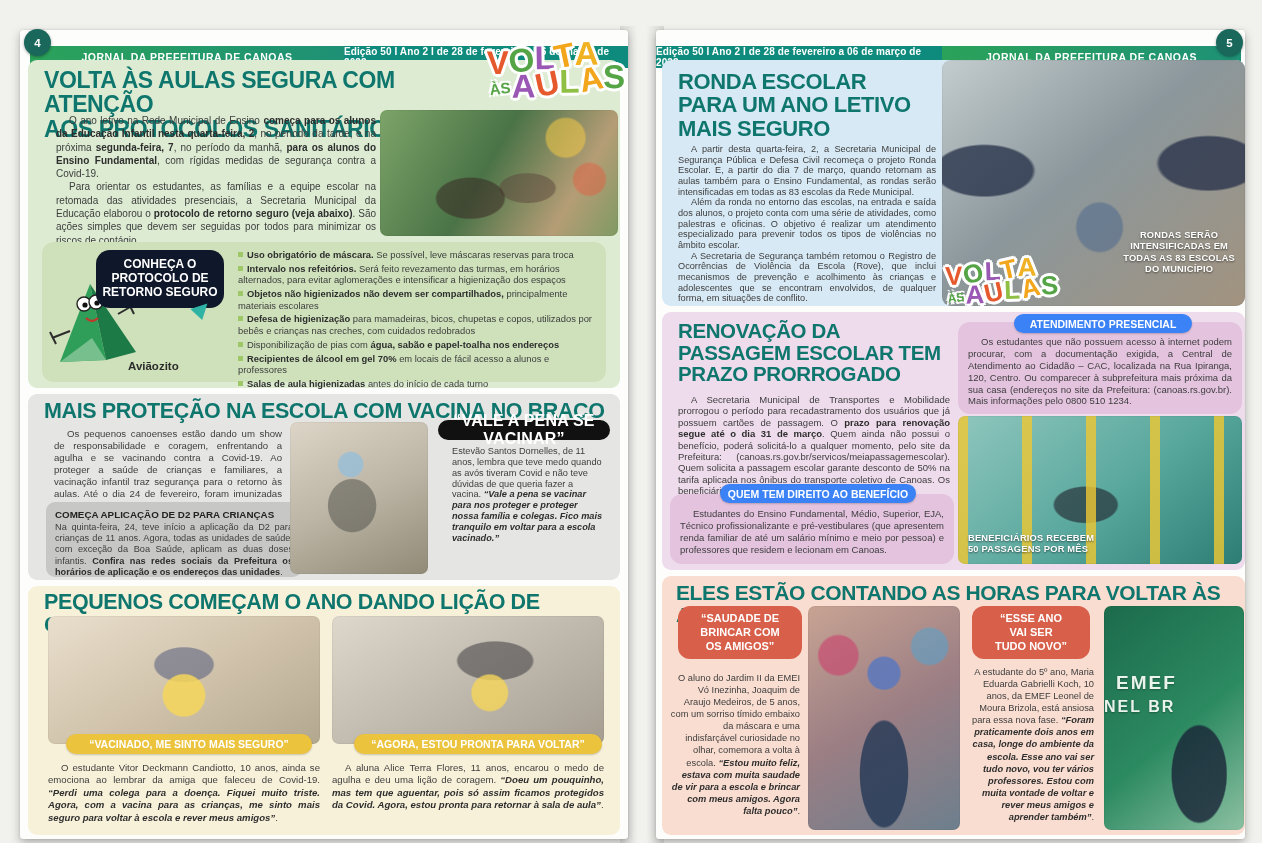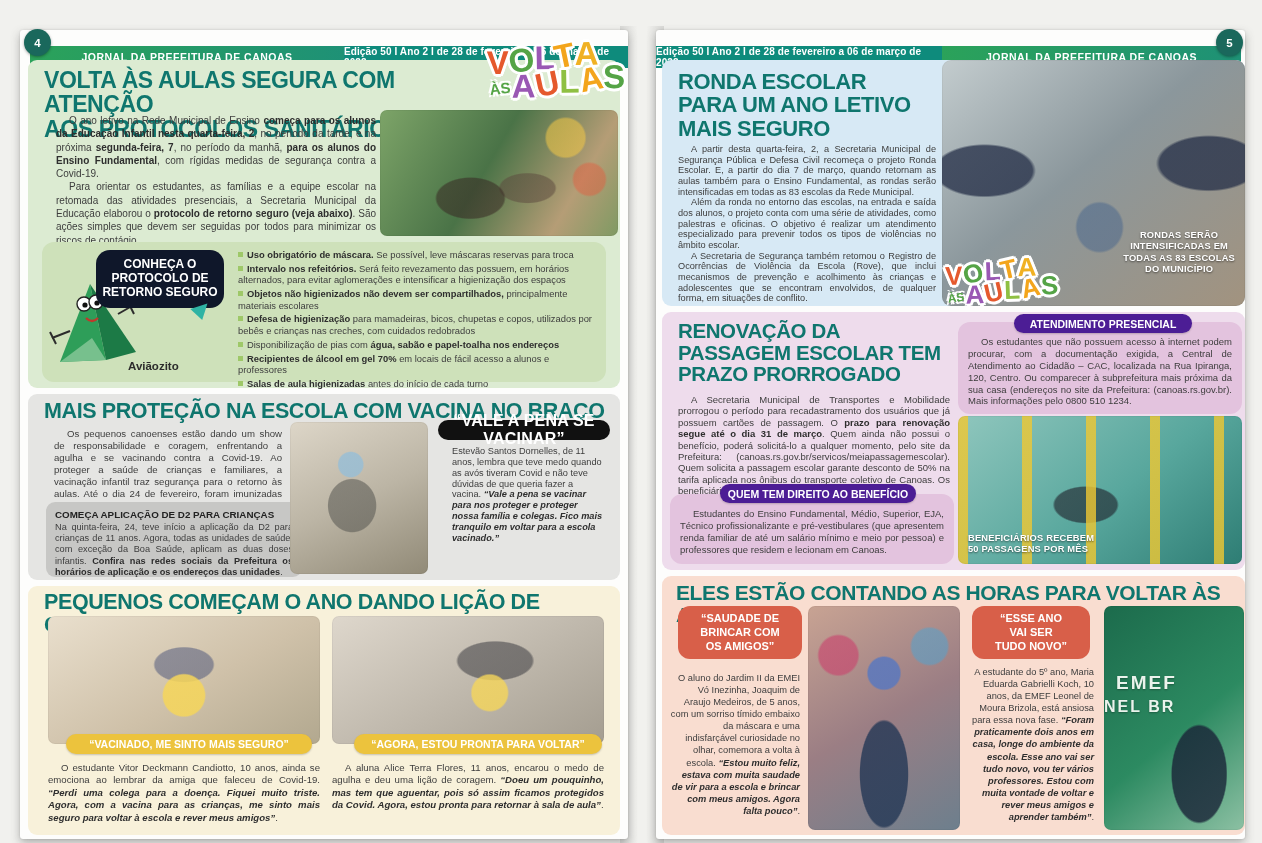--- a/index.html
+++ b/index.html
@@ -91,21 +91,21 @@
   .cap{position:absolute;color:#fff;font-weight:bold;font-size:9.3px;line-height:1.25;
        letter-spacing:.2px;text-shadow:0 1px 2px rgba(0,0,0,.55)}
   .emef-word{position:absolute;color:#eaf3ec;font-weight:bold;letter-spacing:2px;text-shadow:0 1px 2px rgba(0,0,0,.3)}
 
   
   .pill{position:absolute;display:flex;align-items:center;justify-content:center;color:#fff;
         font-weight:bold;text-align:center}
   .pill-yellow{background:#ecc33d;border-radius:20px;font-size:10.5px;height:20px;padding:0 10px;
         box-shadow:0 1px 2px rgba(0,0,0,.2)}
   .pill-black{background:#111;border-radius:20px;font-size:16px;height:20px;letter-spacing:.2px}
-  .pill-purple{background:#4c1d95;border-radius:16px;font-size:10.5px;height:19px;z-index:3;
+  .pill-purple{background:#3b82f6;border-radius:16px;font-size:10.5px;height:19px;z-index:3;
         box-shadow:0 1px 2px rgba(0,0,0,.2)}
   .pill-red{background:#d85f49;border-radius:12px;font-size:11px;line-height:1.25;padding:6px 8px}
   .innerbox{position:absolute;background:#e3c3de;border-radius:12px}
   .graybox{position:absolute;background:#c7c7c5;border-radius:9px;padding:7px 9px 6px}
 
   
   .proto{position:absolute;left:14px;right:14px;top:182px;height:140px;background:#cee1ba;border-radius:12px}
   .bubble{position:absolute;left:54px;top:8px;width:128px;height:58px;background:#0f172a;border-radius:14px;
           color:#fff;font-weight:bold;font-size:12px;line-height:1.15;display:flex;align-items:center;
           justify-content:center;text-align:center;z-index:2}
@@ -171,21 +171,21 @@
         <polygon points="12,86 44,62 58,84" fill="#77c08d"></polygon>
         <circle cx="36" cy="28" r="7" fill="#fff" stroke="#222" stroke-width="1.4"></circle>
         <circle cx="48" cy="26" r="7" fill="#fff" stroke="#222" stroke-width="1.4"></circle>
         <circle cx="37" cy="29" r="2.6" fill="#111"></circle>
           <circle cx="49" cy="27" r="2.6" fill="#111"></circle>
         <path d="M38 42 q6 6 12 0" stroke="#c0392b" stroke-width="2.4" fill="none"></path>
       </svg>
       <div class="mascot-label">Aviãozito</div>
       <ul class="plist">
         <li><span class="b">Uso obrigatório de máscara.</span><span> Se possível, leve máscaras reservas para troca</span></li>
-        <li><span class="b">Intervalo nos refeitórios.</span><span> Será feito revezamento das possuem, em horários alternados, para evitar aglomerações e intensificar a higienização dos espaços</span></li>
+        <li><span class="b">Intervalo nos refeitórios.</span><span> Será feito revezamento das turmas, em horários alternados, para evitar aglomerações e intensificar a higienização dos espaços</span></li>
         <li><span class="b">Objetos não higienizados não devem ser compartilhados,</span><span> principalmente materiais escolares</span></li>
         <li><span class="b">Defesa de higienização</span><span> para mamadeiras, bicos, chupetas e copos, utilizados por bebês e crianças nas creches, com cuidados redobrados</span></li>
         <li><span>Disponibilização de pias com </span><span class="b">água, sabão e papel-toalha nos endereços</span></li>
         <li><span class="b">Recipientes de álcool em gel 70%</span><span> em locais de fácil acesso a alunos e professores</span></li>
         <li><span class="b">Salas de aula higienizadas</span><span> antes do início de cada turno</span></li>
         <li><span class="b">Sanitários, lavatórios e vestiários</span><span> limpos antes da abertura das escolas</span></li>
         <li><span class="b">Ambientes bem ventilados</span><span>, com portas e janelas abertas durante as aulas</span></li>
       </ul>
     </div>
   </div>

